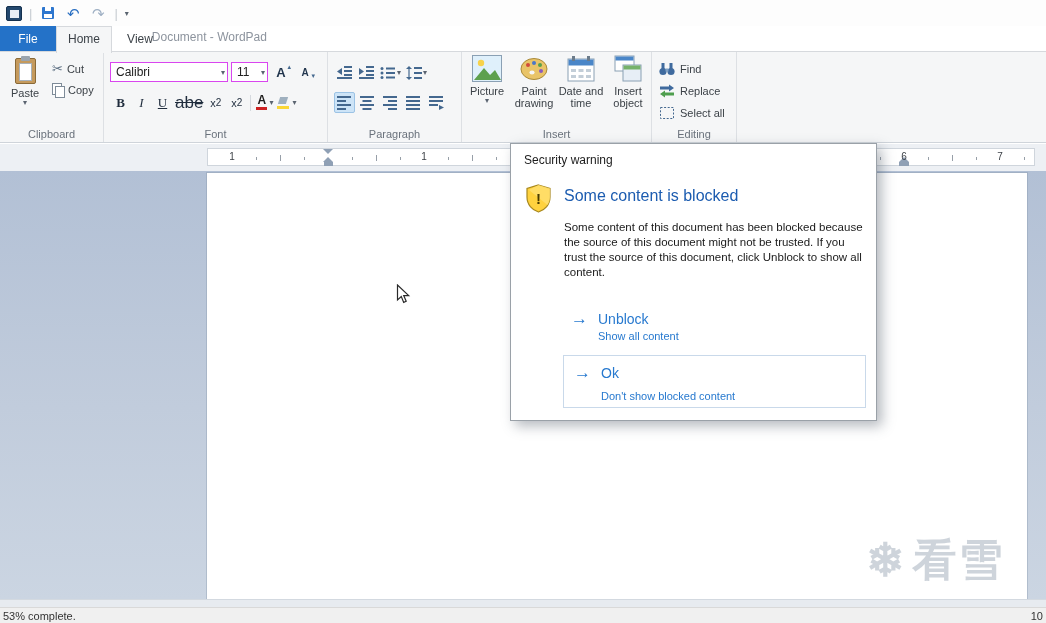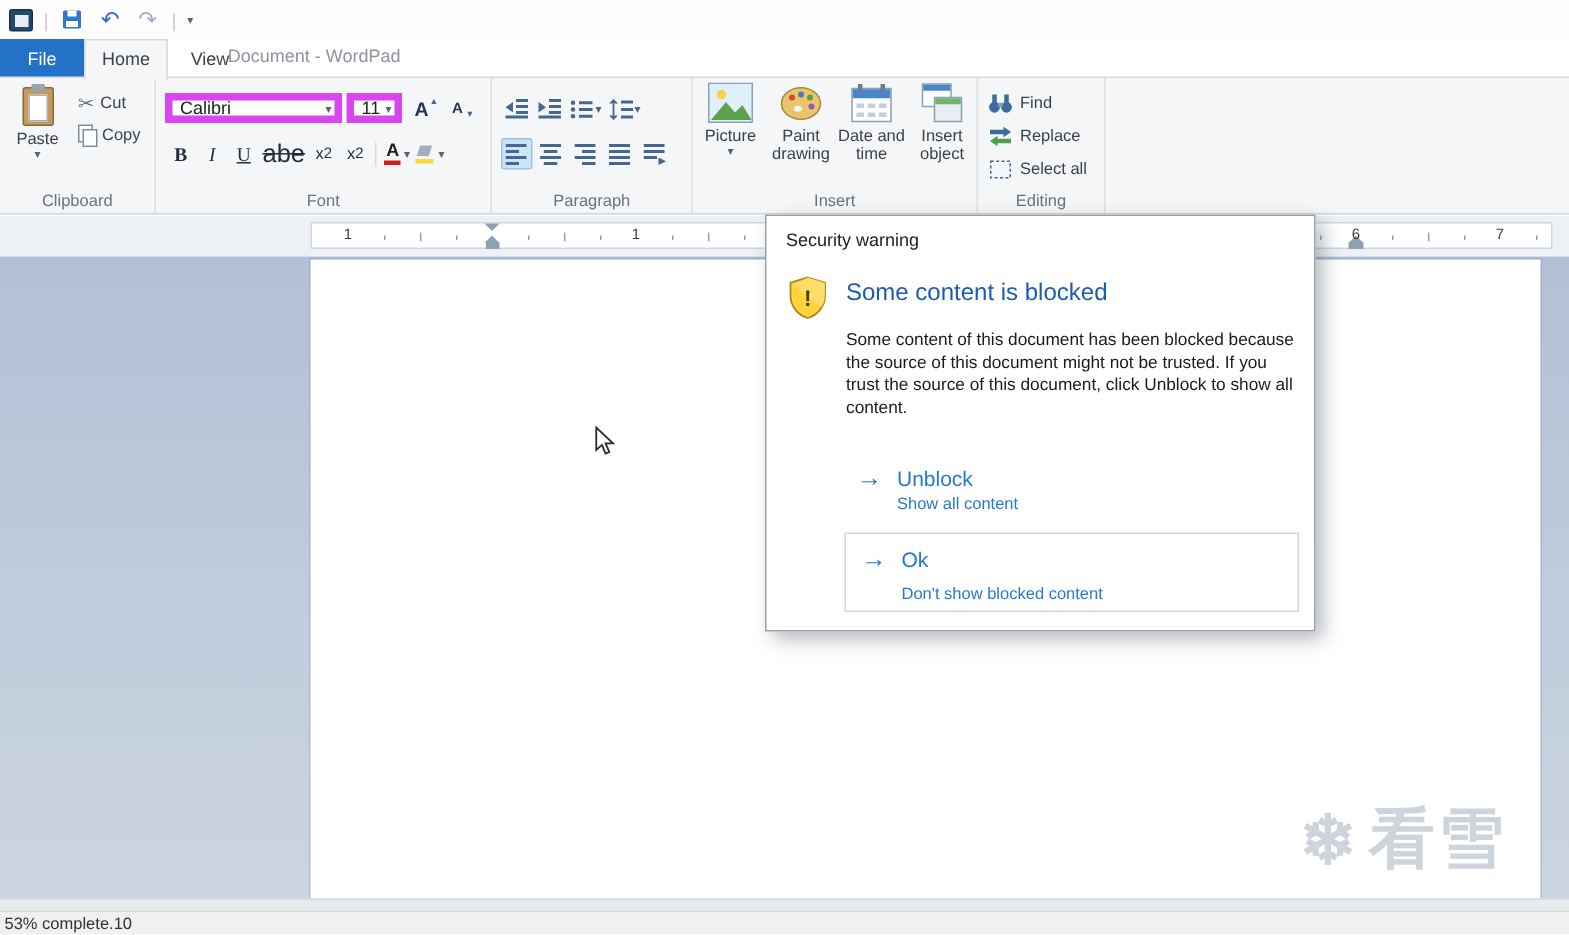--- a/index.html
+++ b/index.html
@@ -40,21 +40,21 @@
   .clip-paper { position:absolute; left:3px; top:4px; width:13px; height:18px; background:#fff; border:1px solid #a9b2bb; }
   .cutcopy { position:absolute; left:50px; top:6px; }
   .ccrow { display:flex; align-items:center; gap:4px; height:21px; font-size:11px; color:#3c4248; padding:0 2px; }
   .scissors { color:#5f7184; font-size:13px; line-height:1; }
   .copy-icon { position:relative; width:12px; height:14px; }
   .copy-icon::before { content:""; position:absolute; left:0; top:0; width:8px; height:10px; background:#fff; border:1px solid #7e8b98; }
   .copy-icon::after { content:""; position:absolute; left:3px; top:3px; width:8px; height:10px; background:#fff; border:1px solid #7e8b98; }
 
   .g-font { width:224px; }
   .font-row1 { position:absolute; left:6px; top:10px; display:flex; align-items:center; }
-  .combo { height:20px; background:#fff; border:5px solid #d946ef; display:flex; align-items:center; padding:0 13px 0 5px; position:relative; font-size:12px; color:#222;text-align:center; }
+  .combo { height:20px; background:#fff; border:1px solid #d946ef; display:flex; align-items:center; padding:0 13px 0 5px; position:relative; font-size:12px; color:#222;text-align:center; }
   .combo .cbx { position:absolute; right:2px; font-size:8px; color:#5a6470; }
   .combo-family { width:118px; }
   .combo-size { width:37px; margin-left:3px; }
   .fsize-btn { width:22px; height:20px; margin-left:2px; position:relative; display:flex; align-items:center; justify-content:center; color:#22364e; font-weight:bold; }
   .grow-a { font-size:13px; } .shrink-a { font-size:10px; }
   .fsize-btn .ca { position:absolute; right:1px; top:1px; font-size:7px; color:#44688f; font-weight:normal; }
   .fsize-btn .ca.dn { top:auto; bottom:2px; }
   .font-row2 { position:absolute; left:6px; top:40px; display:flex; align-items:center; height:21px; }
   .fbtn { min-width:21px; height:21px; display:flex; align-items:center; justify-content:center; color:#1f2c3d; padding:0 2px; }
   .b-glyph { font-family:"Liberation Serif",serif; font-weight:700; font-size:13px; }
@@ -100,21 +100,21 @@
   .ind-right::after { content:""; position:absolute; left:-5px; top:5px; width:10px; height:4px; background:#8fa0b5; }
 
   
   .docarea { position:absolute; left:0; top:171px; width:1046px; height:429px; background:linear-gradient(180deg,#b2c0d5 0%,#c1ccdc 55%,#cbd5e2 100%); }
   .page { position:absolute; left:207px; top:2px; width:820px; height:427px; background:#fff; box-shadow:0 0 0 1px rgba(130,145,165,.35); }
   .watermark { position:absolute; left:866px; top:366px; display:flex; align-items:center; gap:6px; font-weight:bold; color:rgba(197,205,213,.85); z-index:5; letter-spacing:2px; }
   .wm-flake { font-size:46px; line-height:1; }
   .wm-text { font-size:44px; line-height:1; }
 
   .scrollstrip { position:absolute; left:0; bottom:16px; width:1046px; height:8px; background:#e7ebf0; border-top:1px solid #d3d9e0; }
-  .statusbar { position:absolute; left:0; bottom:0; width:1046px; height:16px; background:#f0f0f0; border-top:1px solid #d9d9d9; display:flex; align-items:center; padding:0 3px; font-size:11px; color:#333; }
+  .statusbar { position:absolute; left:0; bottom:0; width:1046px; height:16px; background:#f0f0f0; border-top:1px solid #d9d9d9; display:flex; align-items:center; justify-content:space-between; padding:0 3px; font-size:11px; color:#333; }
 
   .cursor { position:absolute; left:396px; top:284px; z-index:60; }
 
   
   .dialog { position:absolute; left:510px; top:143px; width:367px; height:278px; background:#fff; border:1px solid #9aa1a8; box-shadow:5px 5px 12px rgba(70,80,95,.4); z-index:50; }
   .dlg-title { position:absolute; left:13px; top:9px; font-size:12px; color:#1c1c1c; }
   .shield { position:absolute; left:14px; top:40px; }
   .dlg-heading { position:absolute; left:53px; top:43px; font-size:16px; color:#1c5cb0; }
   .dlg-body { position:absolute; left:53px; top:76px; width:300px; font-size:11.5px; line-height:15px; color:#1a1a1a; }
   .cmdlink { position:absolute; display:grid; grid-template-columns:27px auto; align-items:start; color:#2779cf; cursor:default; }

